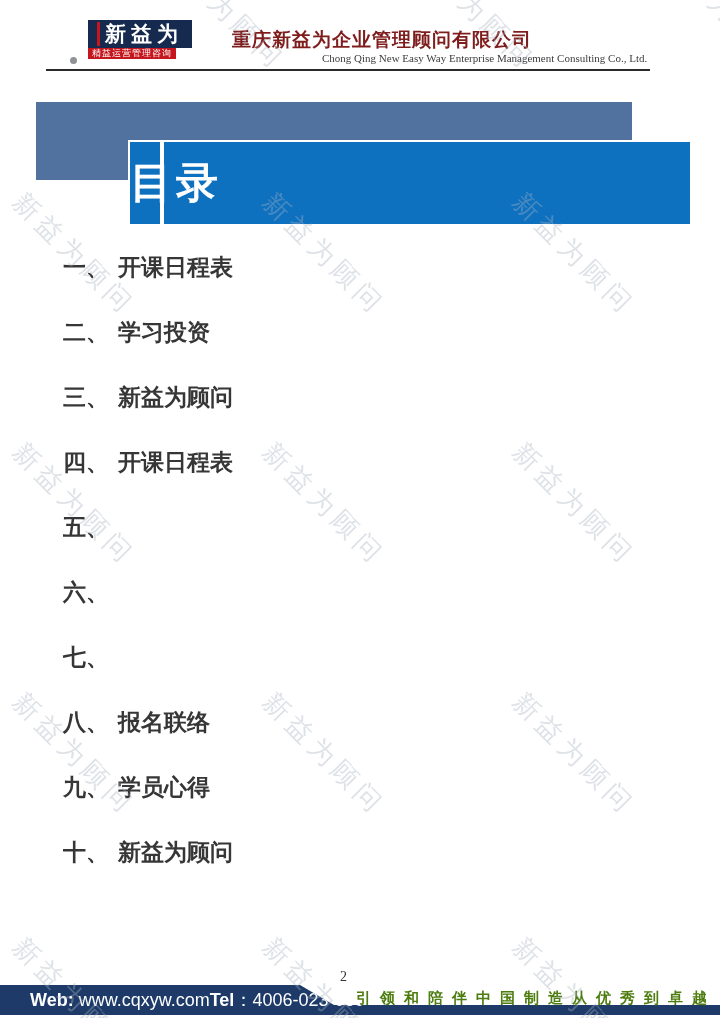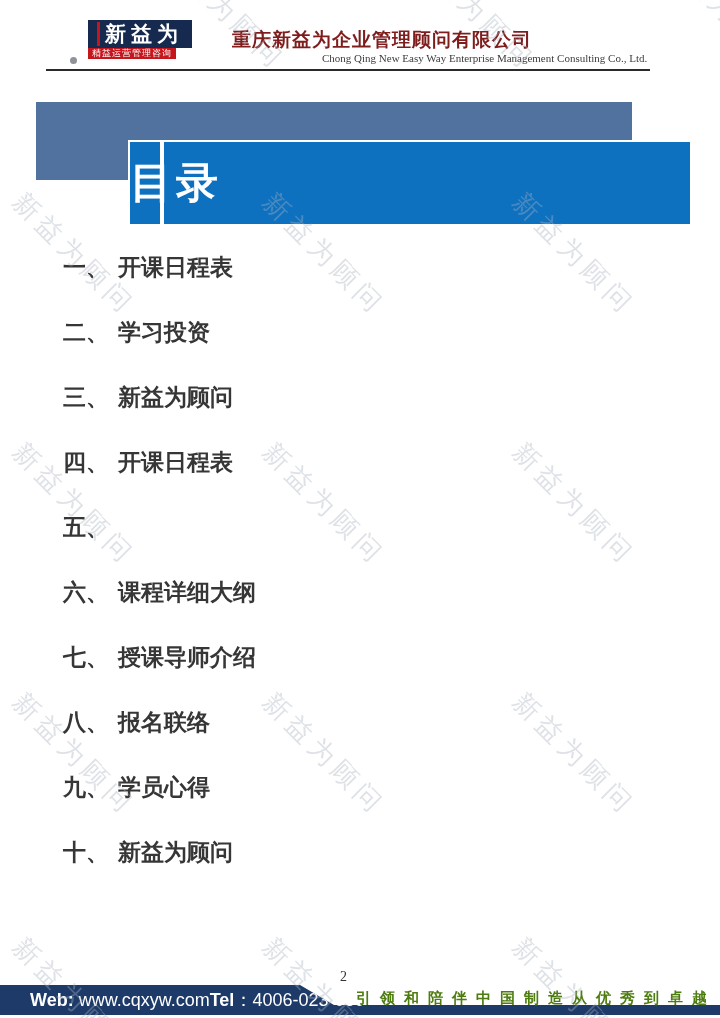--- a/index.html
+++ b/index.html
@@ -161,25 +161,23 @@
   </div>
   <div class="toc-item">
     <span class="toc-num">四、</span>
     <span>开课日程表</span>
   </div>
   <div class="toc-item">
     <span class="toc-num">五、</span>
   </div>
   <div class="toc-item">
     <span class="toc-num">六、</span>
-    <span>课程详细大纲</span>
   </div>
   <div class="toc-item">
     <span class="toc-num">七、</span>
-    <span>授课导师介绍</span>
   </div>
   <div class="toc-item">
     <span class="toc-num">八、</span>
     <span>报名联络</span>
   </div>
   <div class="toc-item">
     <span class="toc-num">九、</span>
     <span>学员心得</span>
   </div>
   <div class="toc-item">

